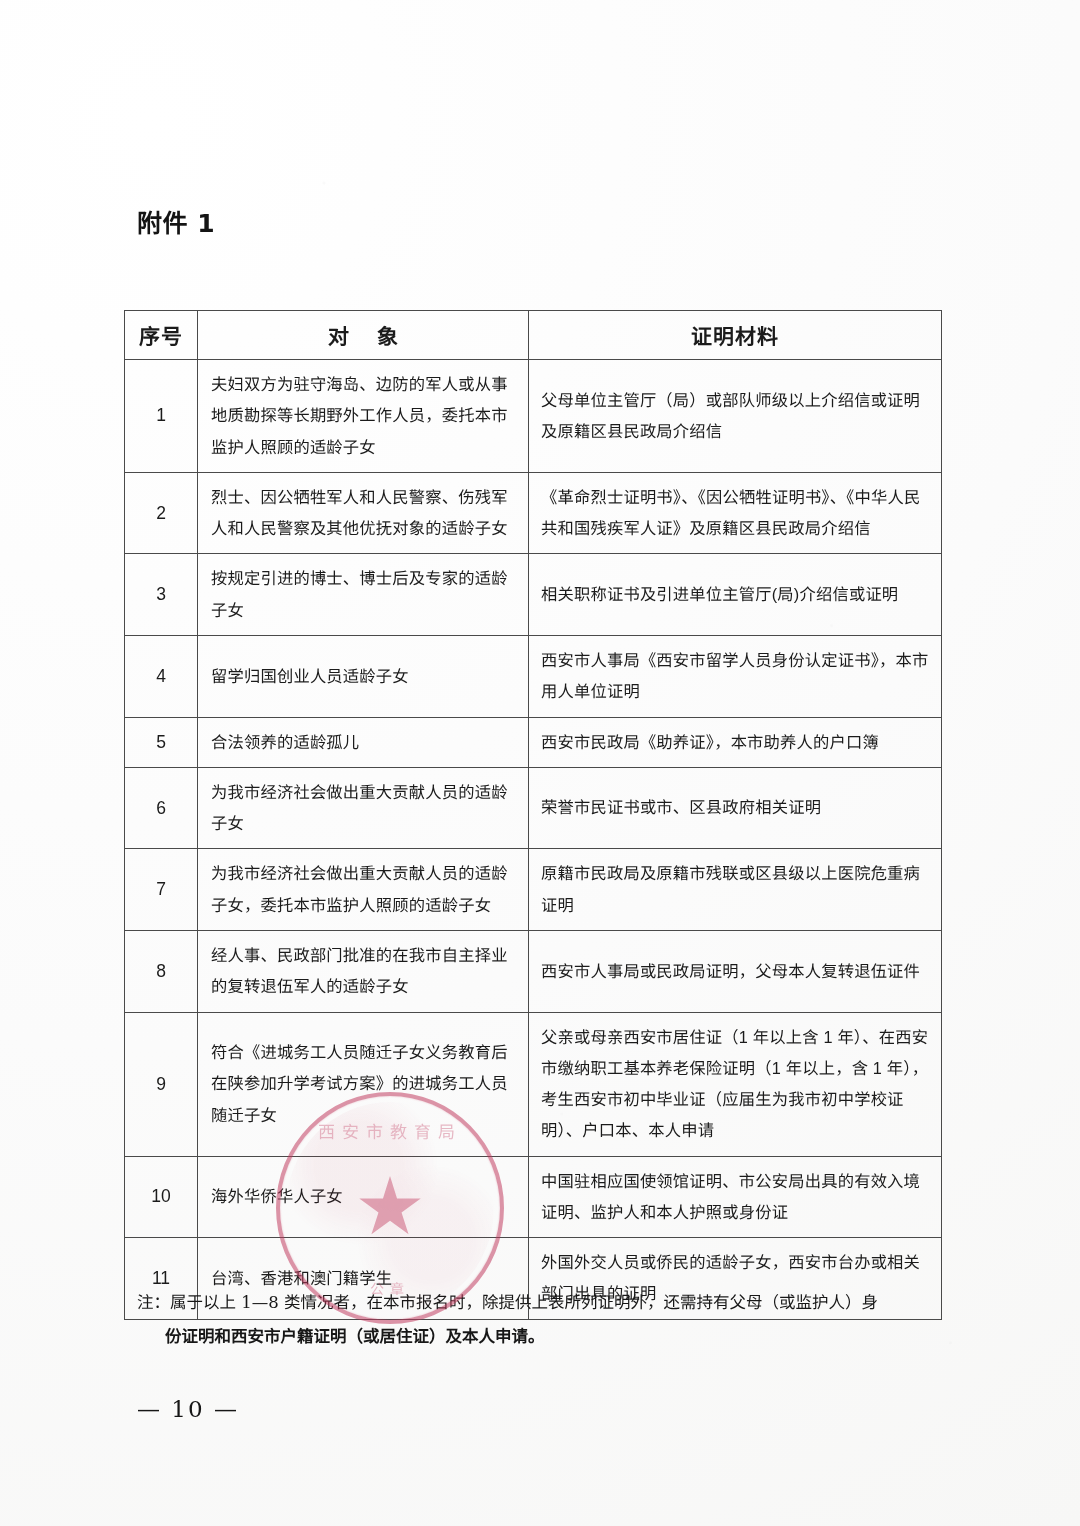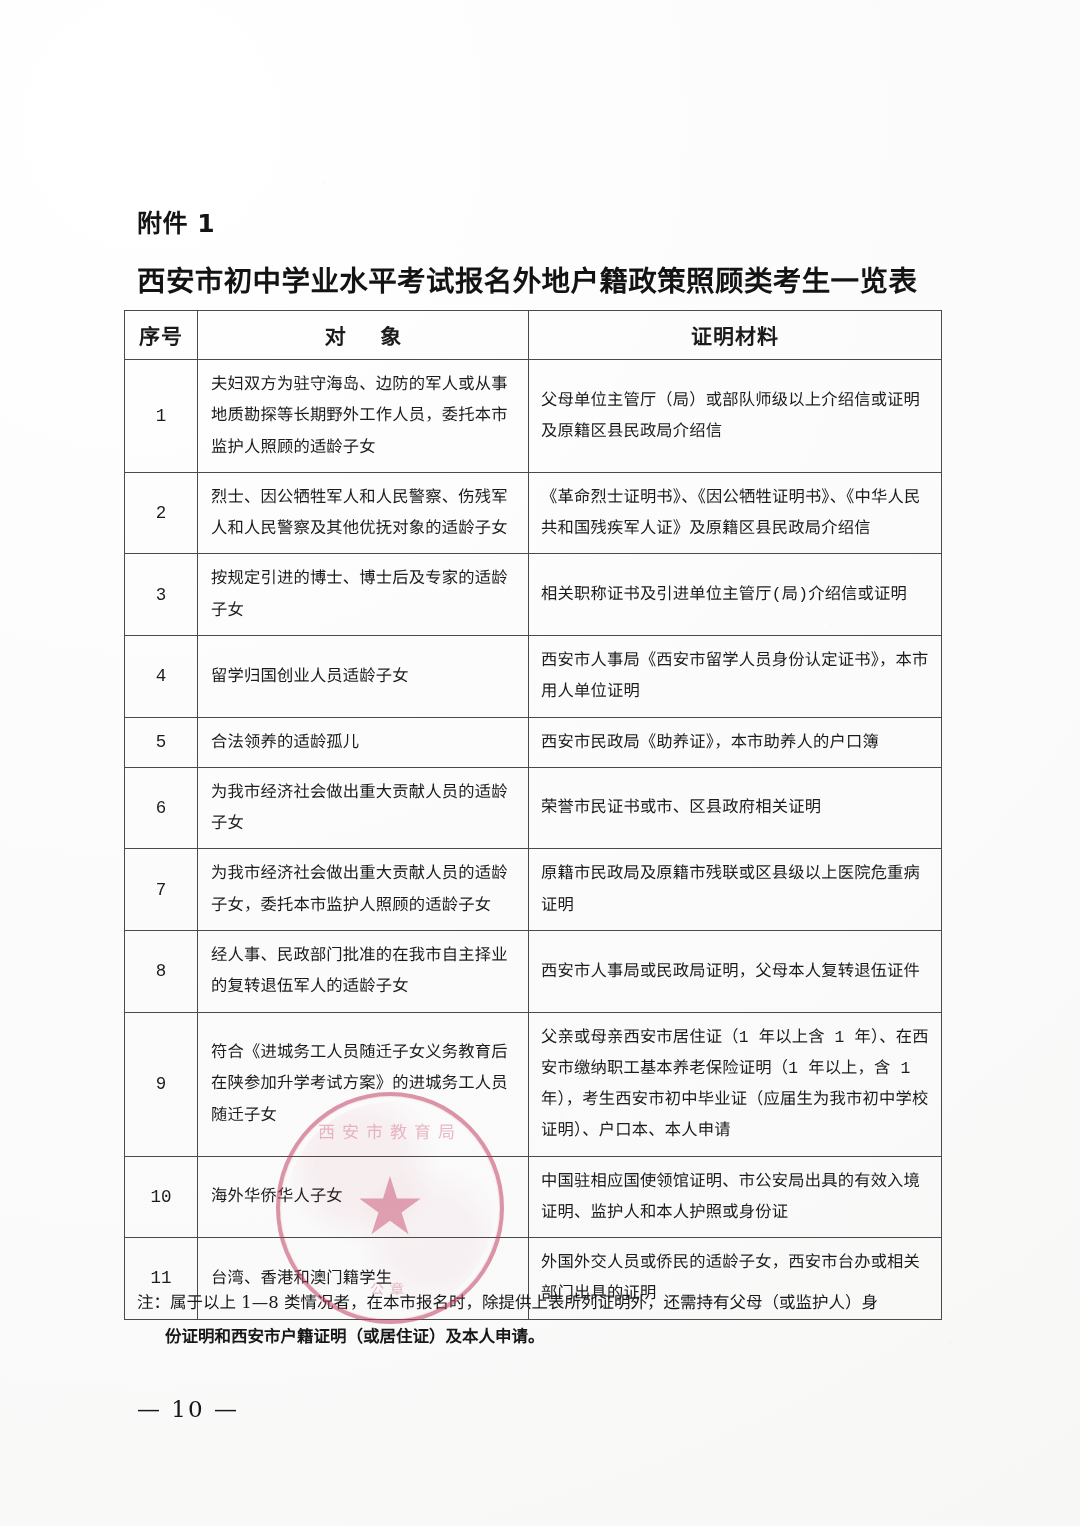--- a/index.html
+++ b/index.html
@@ -46,21 +46,21 @@
 
   table.main{
     position:absolute;left:124px;top:310px;
     width:817px;
     border-collapse:collapse;
     table-layout:fixed;
     background:transparent;
   }
   table.main td,table.main th{
     border:1.3px solid #4a4a4a;
-    font-family:Liberation Mono, monospace;
+    font-family:Liberation Sans, sans-serif;
     color:#1b1b1b;
     vertical-align:middle;
     background:transparent;
   }
   col.c-no{width:73px;}
   col.c-obj{width:331px;}
   col.c-doc{width:413px;}
 
   th.hd{
     text-align:center;
@@ -139,21 +139,20 @@
       radial-gradient(circle at 70% 65%, rgba(192,56,92,.08) 0 20%, transparent 38%);
   }
 </style>
 </head>
 <body>
 
 <div class="page">
 
   <div class="attach-label">附件 1</div>
 
-  <div class="doc-title">西安市初中学业水平考试报名外地户籍政策照顾类考生一览表</div>
 
   <table class="main">
     <colgroup>
       <col class="c-no">
         <col class="c-obj">
         <col class="c-doc">
     </colgroup>
     <thead>
       <tr>
         <th class="hd">序号</th>

